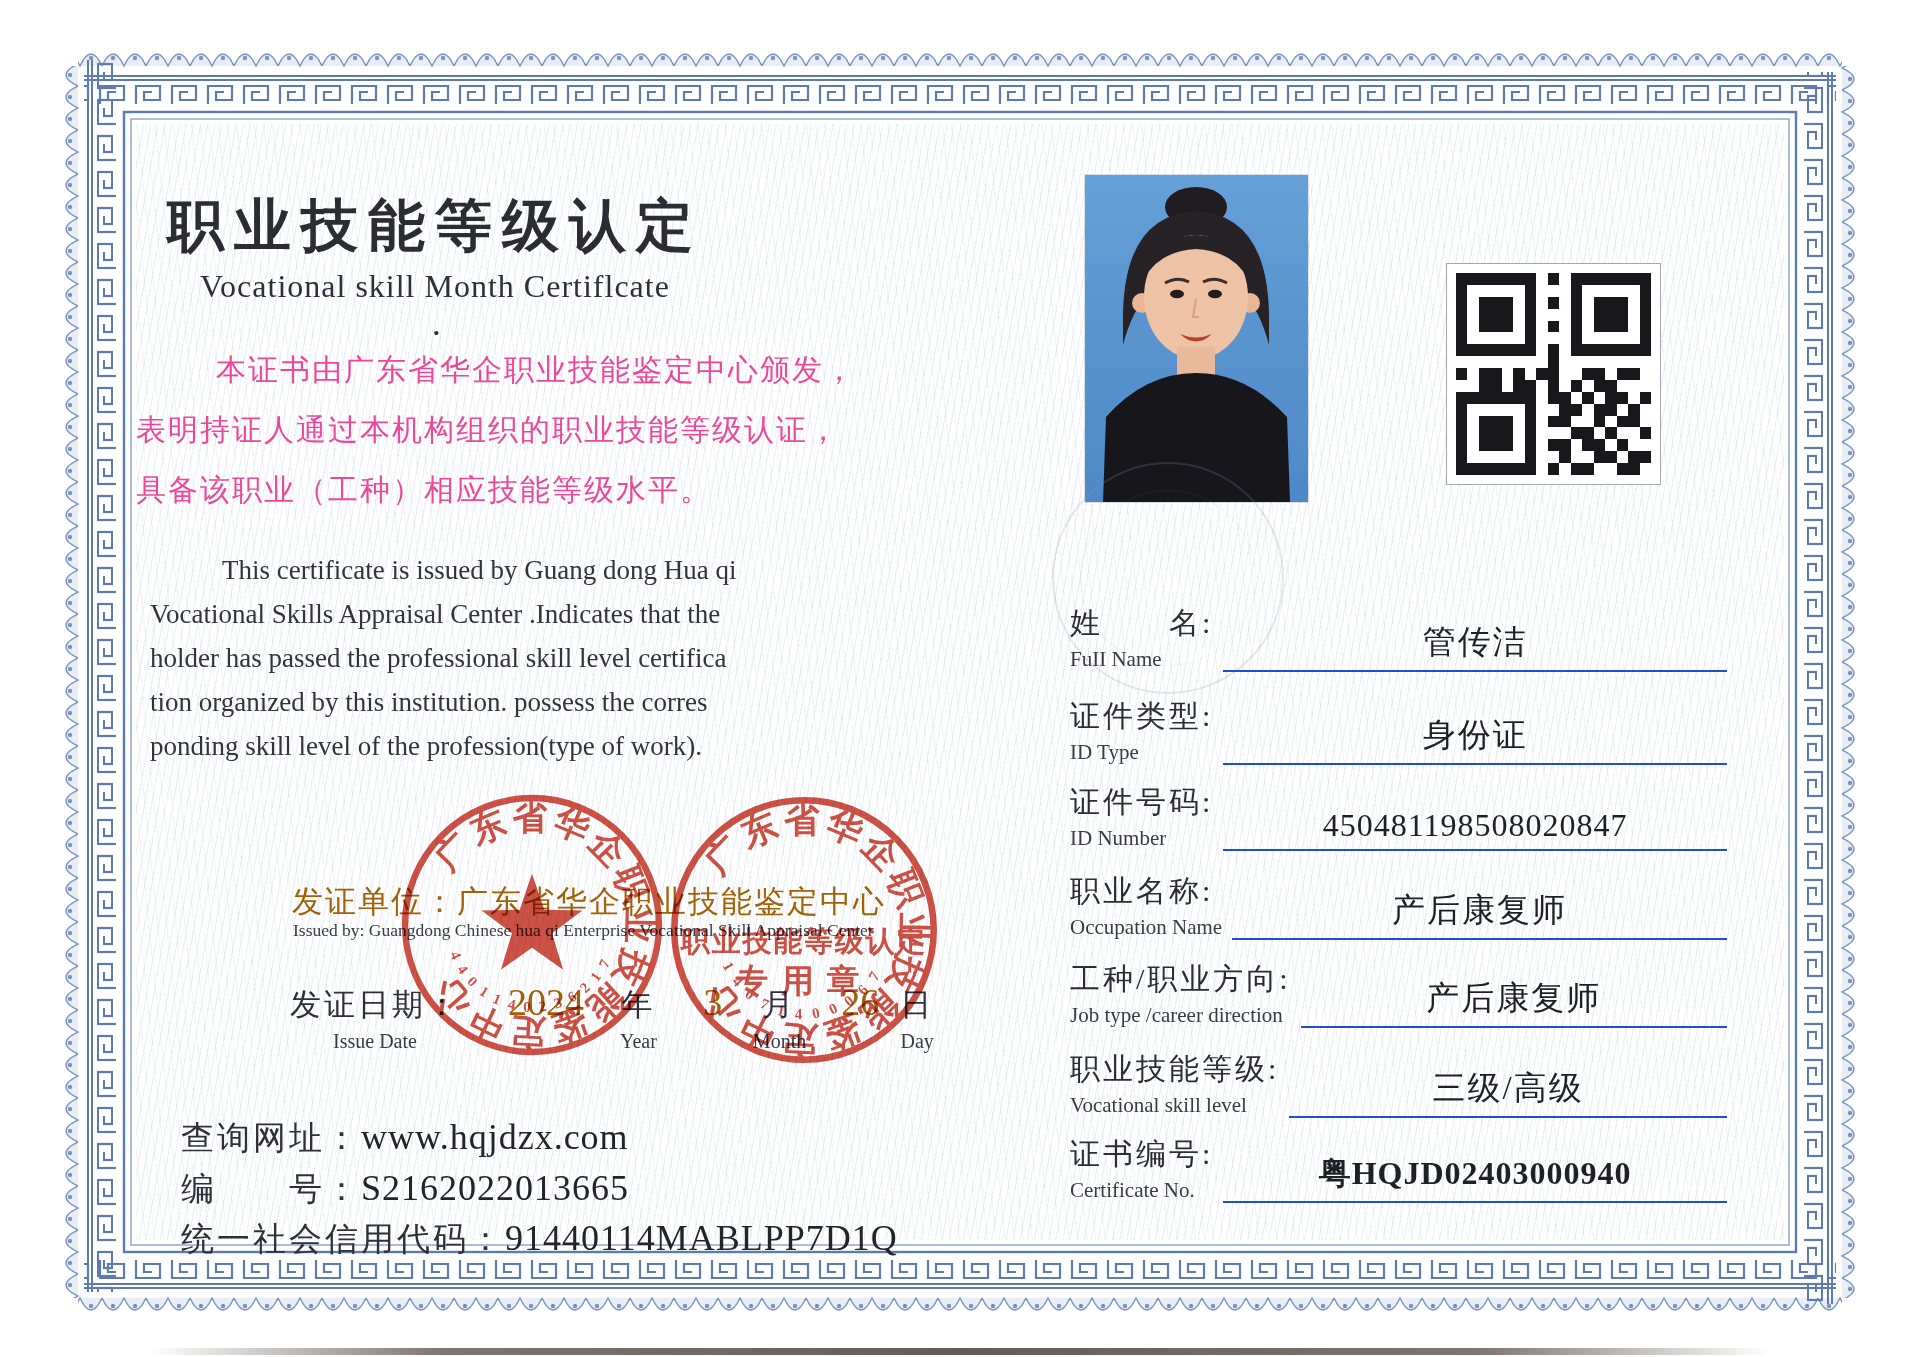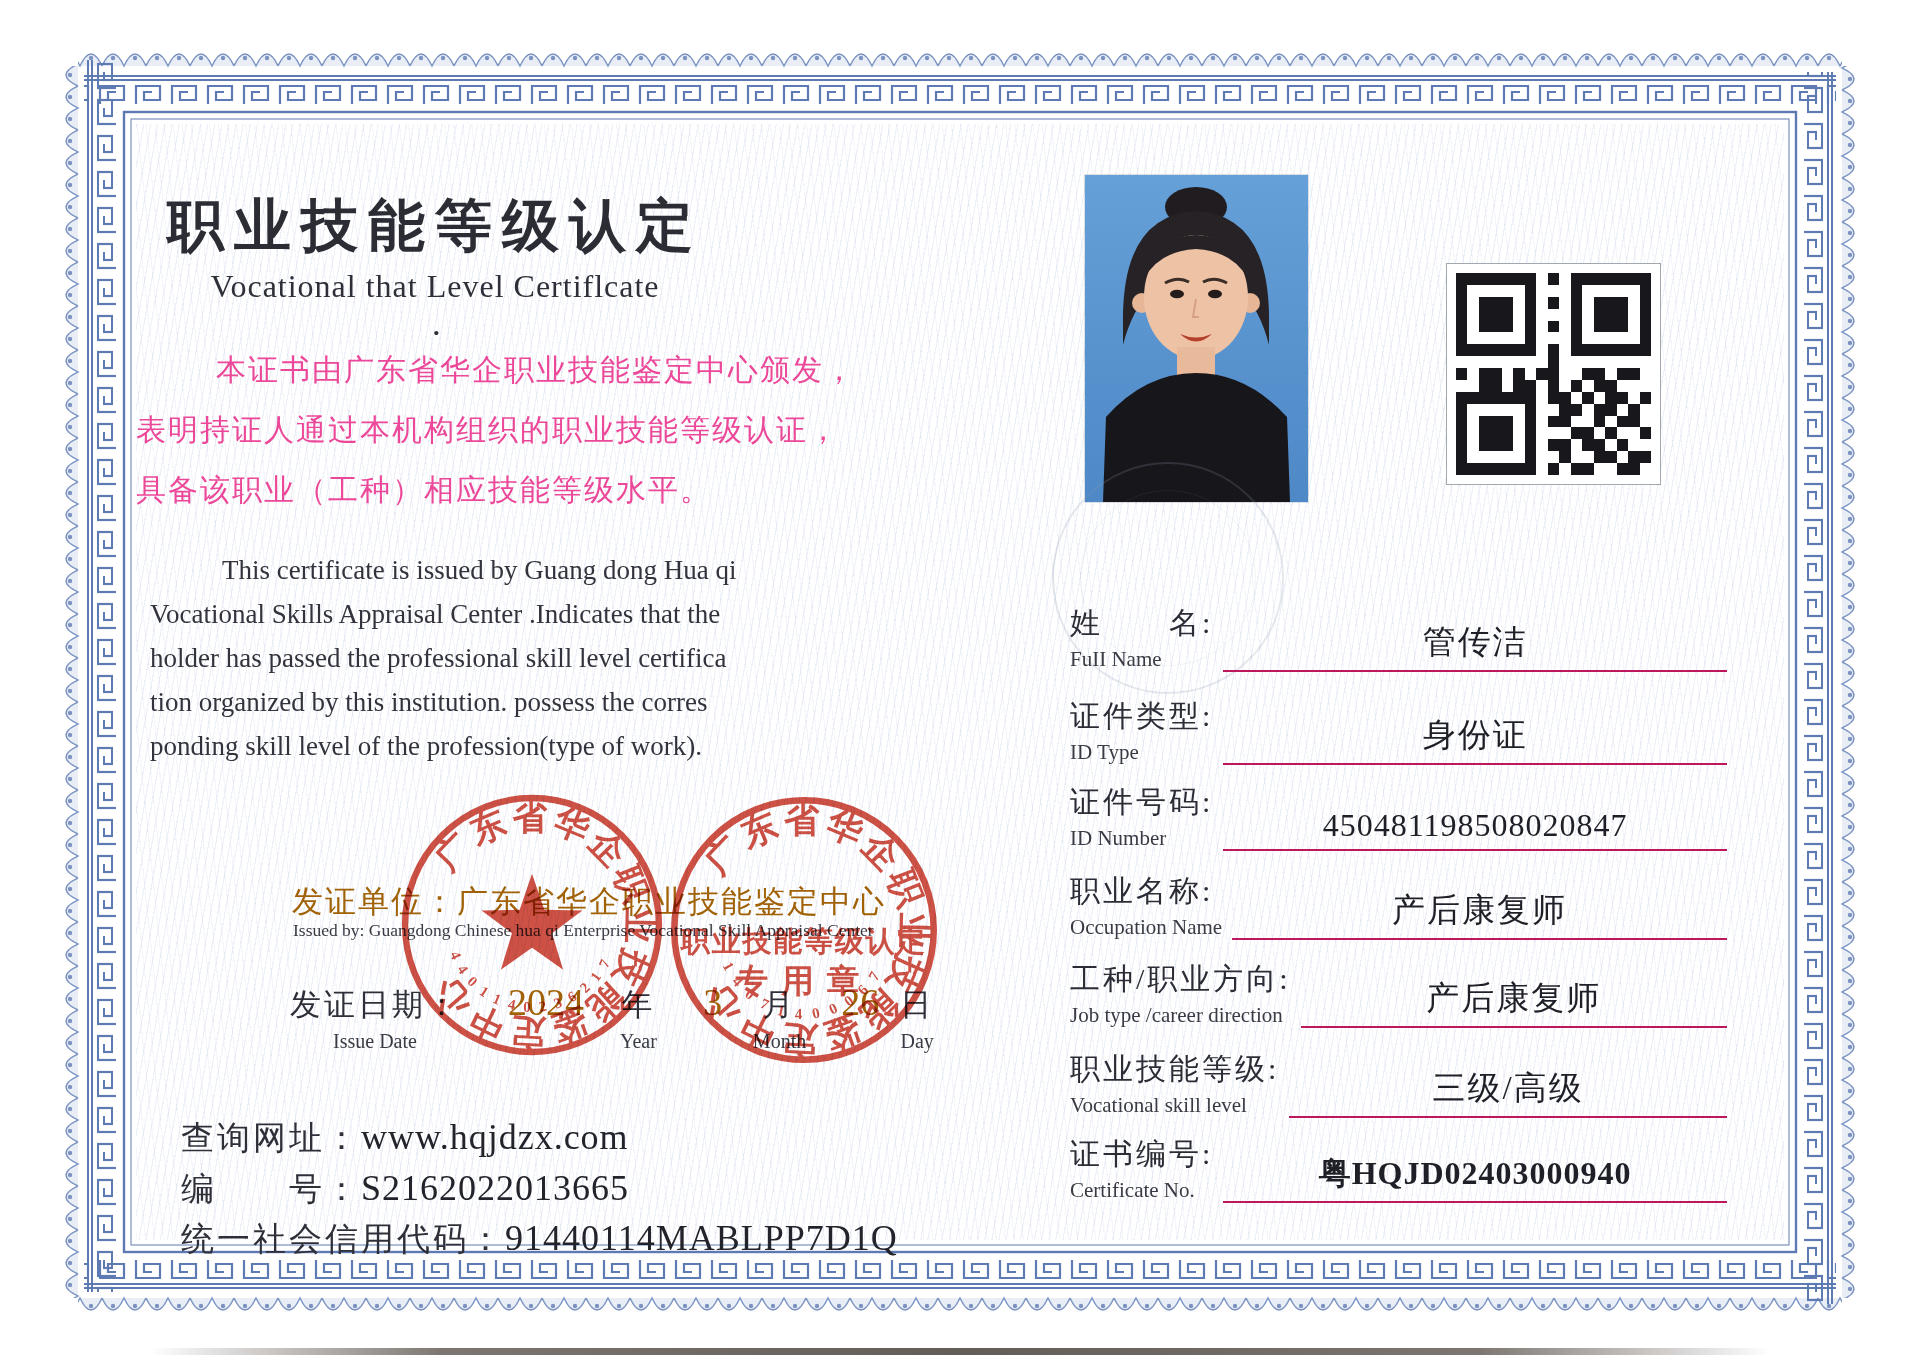--- a/index.html
+++ b/index.html
@@ -33,21 +33,21 @@
   .dzh { font-size:31px; letter-spacing:3px; color:#2f2f39; white-space:pre; }
   .den { font-size:20px; color:#3a3a44; margin-top:4px; white-space:pre; }
   .dval { font-size:38px; color:#a16207; line-height:36px; }
   .foot-line { position:absolute; left:165px; white-space:pre; }
   .foot-label { font-size:33px; letter-spacing:3px; color:#2f2f39; }
   .foot-value { font-size:36px; color:#23232b; letter-spacing:1px; }
   .field-row { position:absolute; left:1070px; width:657px; height:78px; display:flex; align-items:flex-end; }
   .f-labels { flex:0 0 auto; display:flex; flex-direction:column; justify-content:flex-end; }
   .f-zh { font-size:30px; letter-spacing:3px; color:#2c2c36; white-space:pre; }
   .f-en { font-size:21px; color:#3a3a44; margin-top:3px; white-space:pre; }
-  .f-value { flex:1 1 auto; margin-left:10px; border-bottom:2px solid #be185d; text-align:center;
+  .f-value { flex:1 1 auto; margin-left:10px; border-bottom:2px solid #1d4ed8; text-align:center;
              font-size:33px; color:#1f1f27; padding-bottom:5px; letter-spacing:2px; white-space:nowrap; }
   .photo { position:absolute; left:1085px; top:175px; width:223px; height:327px;
            box-shadow:0 0 0 1px rgba(120,130,150,0.25); }
   .qr-box { position:absolute; left:1446px; top:263px; width:215px; height:222px; background:#fff;
             border:1px solid #a2a8b0; padding:9px; }
   #qr-grid { width:100%; height:100%; display:grid; grid-template-columns:repeat(17,1fr); }
   #qr-grid .m.on { background:#17171c; }
   .emboss { position:absolute; left:1052px; top:462px; width:232px; height:232px; border-radius:50%;
             border:2.5px solid rgba(140,150,175,0.22); }
   .emboss::after { content:""; position:absolute; left:26px; top:26px; right:26px; bottom:26px;
@@ -96,21 +96,21 @@
     <g transform="translate(1804,0) rotate(90)">
         <rect x="26" y="28" width="1232" height="32" fill="url(#meander)"></rect>
       </g>
     <rect x="66" y="66" width="1672" height="1140" fill="none" stroke="#5e7ab2" stroke-width="2.4"></rect>
     <rect x="73" y="73" width="1658" height="1126" fill="none" stroke="#5e7ab2" stroke-width="1"></rect>
   </svg>
 
   <div class="guilloche"></div>
 
   <div class="title">职业技能等级认定</div>
-  <div class="subtitle">Vocational that Level Certiflcate</div>
+  <div class="subtitle">Vocational skill Month Certiflcate</div>
   <div class="dot">·</div>
 
   <div class="intro-zh">
     <div class="zl first">本证书由广东省华企职业技能鉴定中心颁发，</div>
     <div class="zl">表明持证人通过本机构组织的职业技能等级认证，</div>
     <div class="zl">具备该职业（工种）相应技能等级水平。</div>
   </div>
 
   <div class="intro-en">
     <div class="el first">This certificate is issued by Guang dong Hua qi</div>

